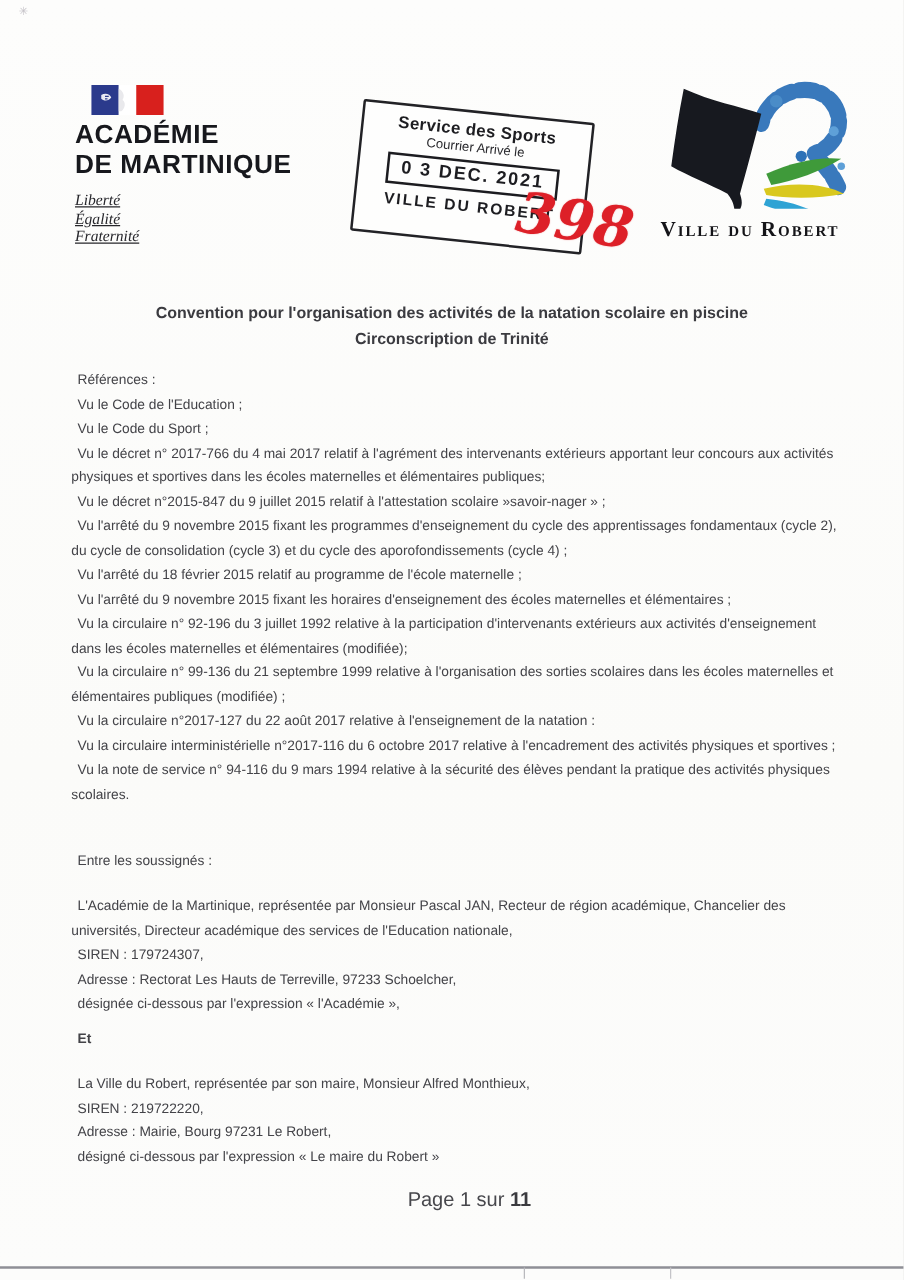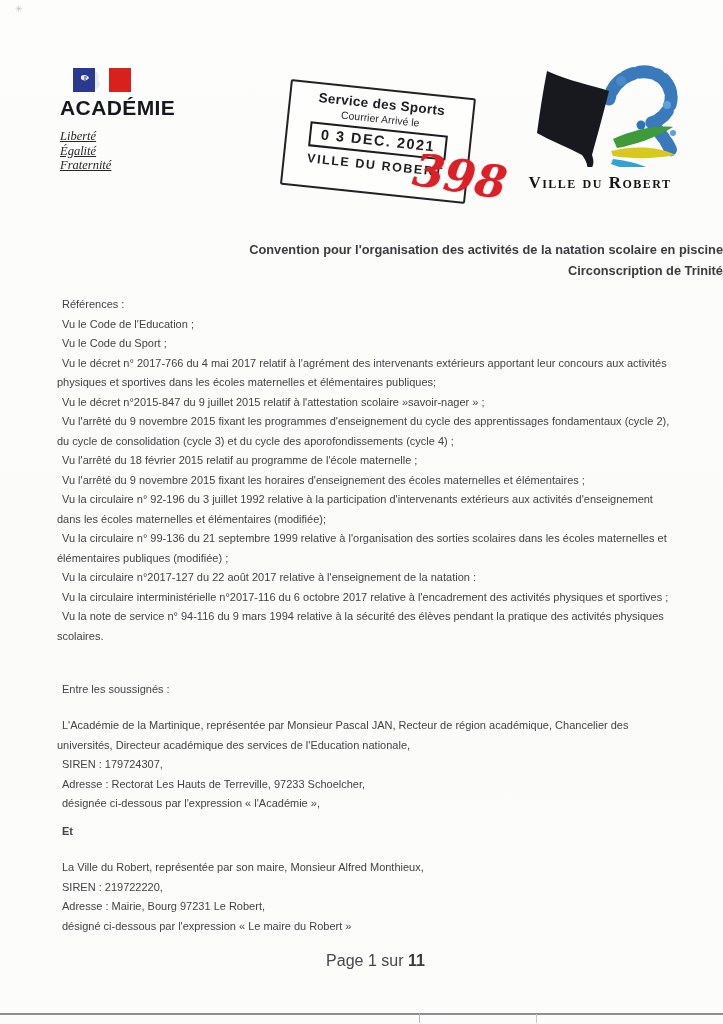--- a/index.html
+++ b/index.html
@@ -36,21 +36,21 @@
   }
   
   .city-logo{position:absolute;left:521px;top:55px;width:158px;text-align:center;}
   .city-logo-caption{
     margin-top:2px;font-family:"Liberation Serif",serif;font-variant:small-caps;
     font-size:17px;letter-spacing:1.5px;color:#141418;font-weight:600;
   }
   
   .doc-heading{position:absolute;left:0;top:202px;width:723px;text-align:center;
     font-size:13px;font-weight:700;letter-spacing:.3px;color:#38383d;}
-  .doc-subtitle{position:absolute;left:0;top:239px;width:723px;text-align:right;
+  .doc-subtitle{position:absolute;left:0;top:239px;width:723px;text-align:center;
     font-size:12.8px;font-weight:700;line-height:21px;color:#3b3b40;}
   
   .bodyblock{position:absolute;left:57px;width:616px;font-size:11px;line-height:19.5px;color:#434348;}
   .bodyblock p{margin:0;text-indent:5px;}
   .refs{top:295px;}
   .intro{top:680px;}
   .party-academy{top:716px;}
   .connector{top:822px;font-weight:bold;}
   .party-city{top:858px;}
   
@@ -73,20 +73,21 @@
   <div class="academy-logo">
     <svg class="flag" width="58" height="24" viewBox="0 0 58 24">
       <rect x="0" y="0" width="22" height="24" fill="#2b3a8c"></rect>
       <rect x="22" y="0" width="14" height="24" fill="#ffffff"></rect>
       <rect x="36" y="0" width="22" height="24" fill="#d8201d"></rect>
       <path d="M22,3 C26,5 27,9 25,12 C28,14 27,19 24,21 L22,21 Z" fill="#e9e9ec"></path>
       <path d="M8,8 C11,6 15,7 16,10 C14,13 10,13 8,11 Z" fill="#ffffff" opacity="0.9"></path>
       <path d="M11,9 L14,9 M11,11 L13,11" stroke="#2b3a8c" stroke-width="1"></path>
     </svg>
     <div class="academy-name">ACADÉMIE</div>
+    <div class="academy-name">DE MARTINIQUE</div>
     <div class="motto">
 
     <div>Liberté</div>
         <div>Égalité</div>
         <div>Fraternité</div>
       </div>
   </div>
 
   <div class="stamp">
     <div class="stamp-line1">Service des Sports</div>

